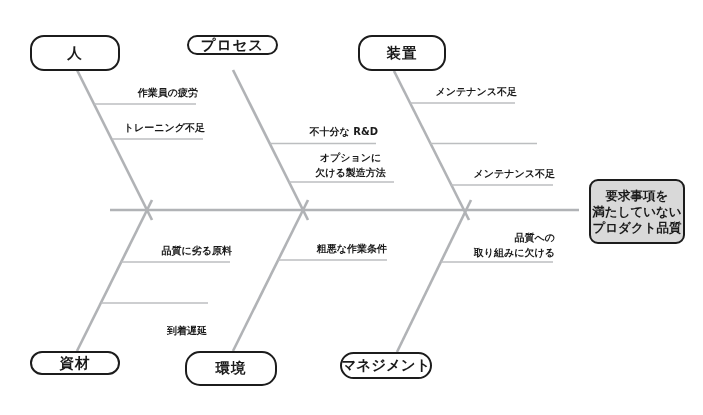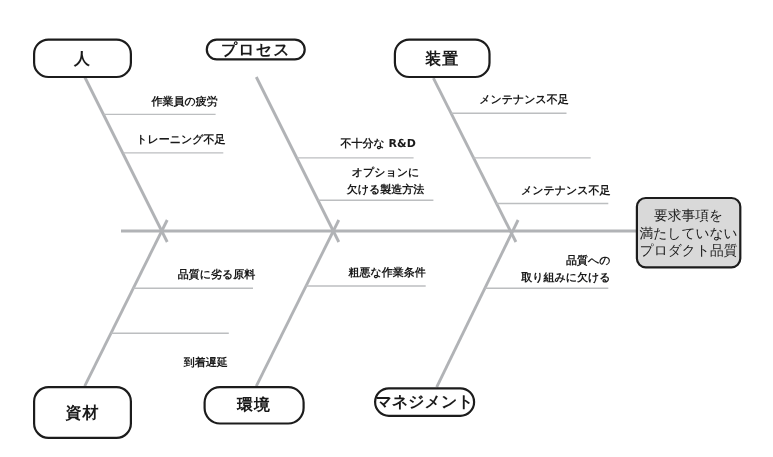--- a/index.html
+++ b/index.html
@@ -40,24 +40,25 @@
     position: absolute;
     box-sizing: border-box;
     background: #d9d9d9;
     border: 2px solid #1c1c1c;
     border-radius: 9px;
     display: flex;
     align-items: center;
     justify-content: center;
     text-align: center;
     font-size: 12.5px;
-    font-weight: 400;
+    font-weight: 700;
     line-height: 16px;
     white-space: pre-line;
     z-index: 2;
+    margin-left: 11px;
   }
   .cause {
     position: absolute;
     width: 150px;
     font-size: 10px;
     font-weight: 700;
     line-height: 14.5px;
     text-align: right;
     white-space: pre-line;
     z-index: 2;
@@ -90,21 +91,21 @@
     <line x1="121" y1="262" x2="230" y2="262" stroke="#bcbec0" stroke-width="1.3"></line>
     <line x1="101" y1="303" x2="208" y2="303" stroke="#bcbec0" stroke-width="1.3"></line>
     <line x1="278" y1="260" x2="387" y2="260" stroke="#bcbec0" stroke-width="1.3"></line>
     <line x1="441" y1="262" x2="553" y2="262" stroke="#bcbec0" stroke-width="1.3"></line>
   </svg>
 
   <div class="node" style="left:30px; top:35px; width:90px; height:36px;">人</div>
   <div class="node" style="left:187px; top:35px; width:91px; height:20px;">プロセス</div>
   <div class="node" style="left:346px; top:35px; width:88px; height:36px;margin-left:12px;">装置</div>
 
-  <div class="node" style="left:30px; top:351px; width:90px; height:48px;">資材</div>
+  <div class="node" style="left:30px; top:351px; width:90px; height:24px;">資材</div>
   <div class="node" style="left:185px; top:351px; width:92px; height:35px;border-radius:15px;">環境</div>
   <div class="node" style="left:340px; top:352px; width:92px; height:27px; letter-spacing:0;">マネジメント</div>
 
   <div class="effect-node" style="left:578px; top:179px; width:96px; height:65px;">要求事項を
 満たしていない
 プロダクト品質</div>
 
   <div class="cause" style="right:505px; top:86px;">作業員の疲労</div>
   <div class="cause" style="right:498px; top:121px;">トレーニング不足</div>
 

